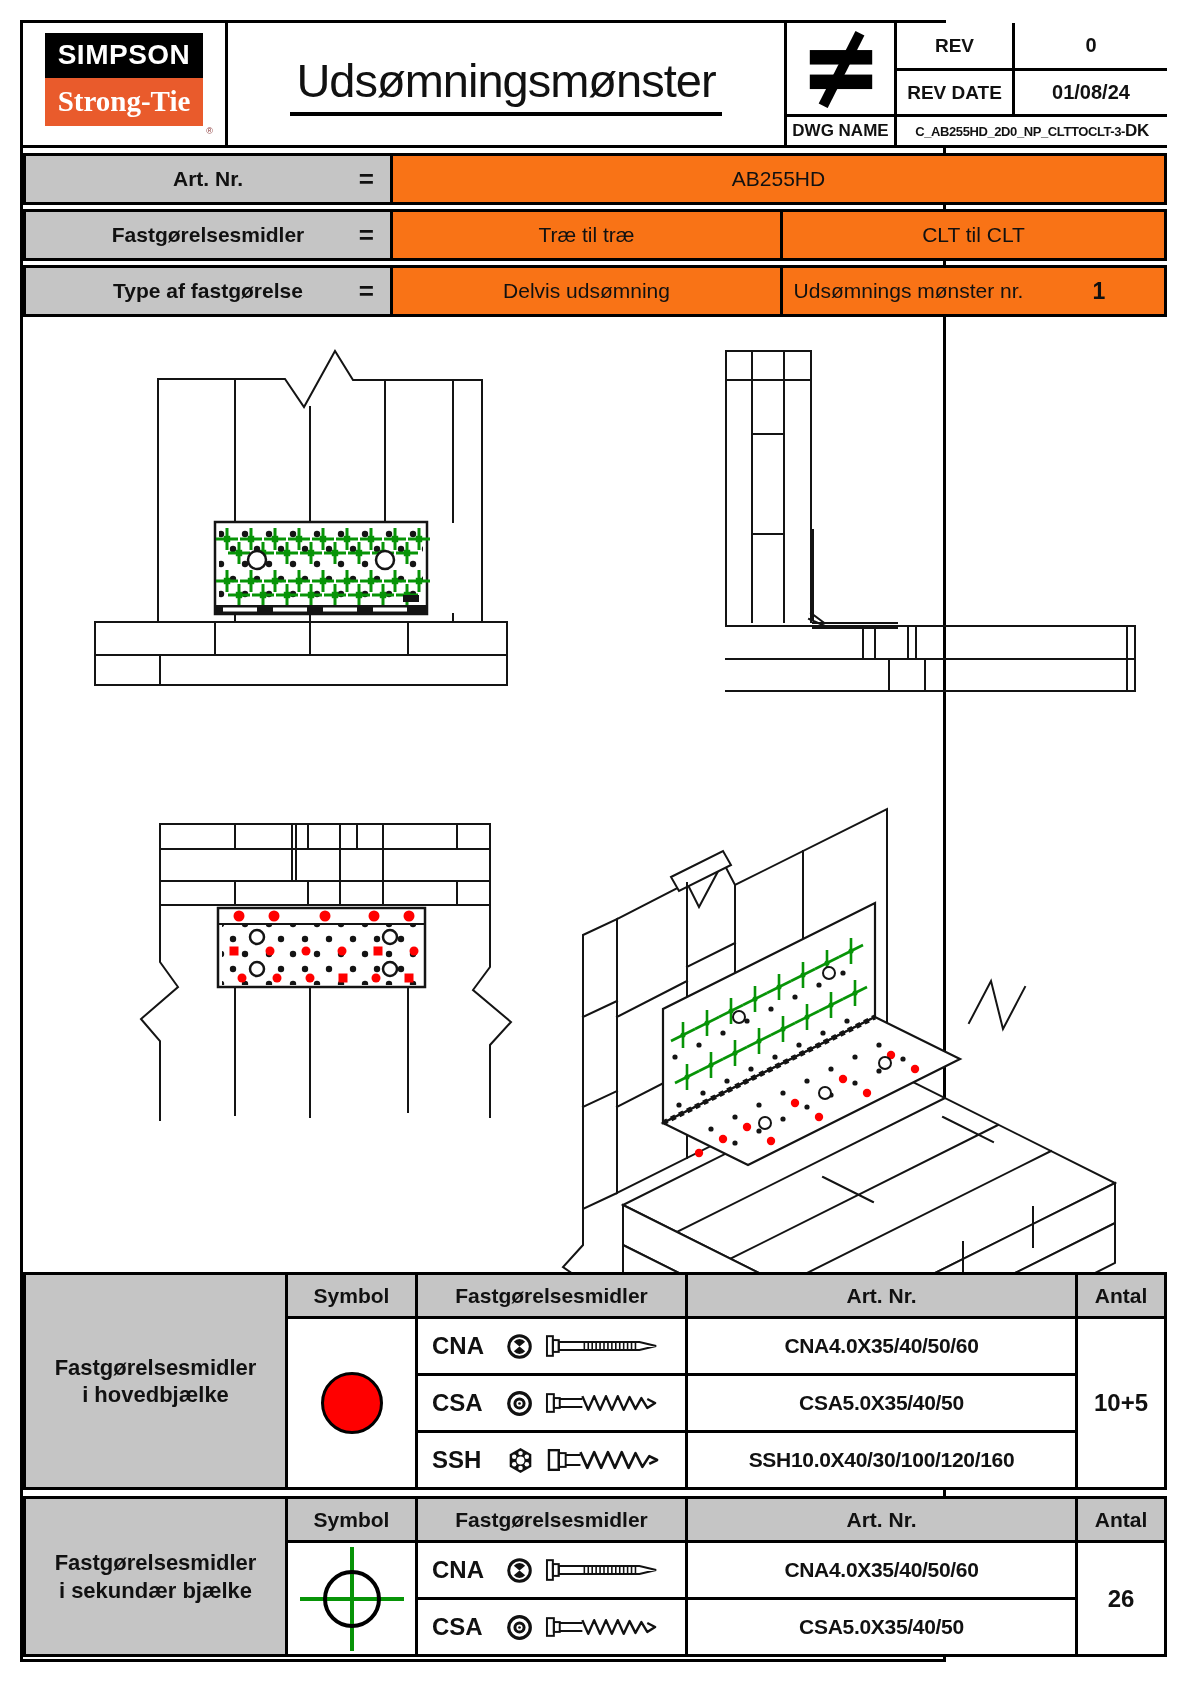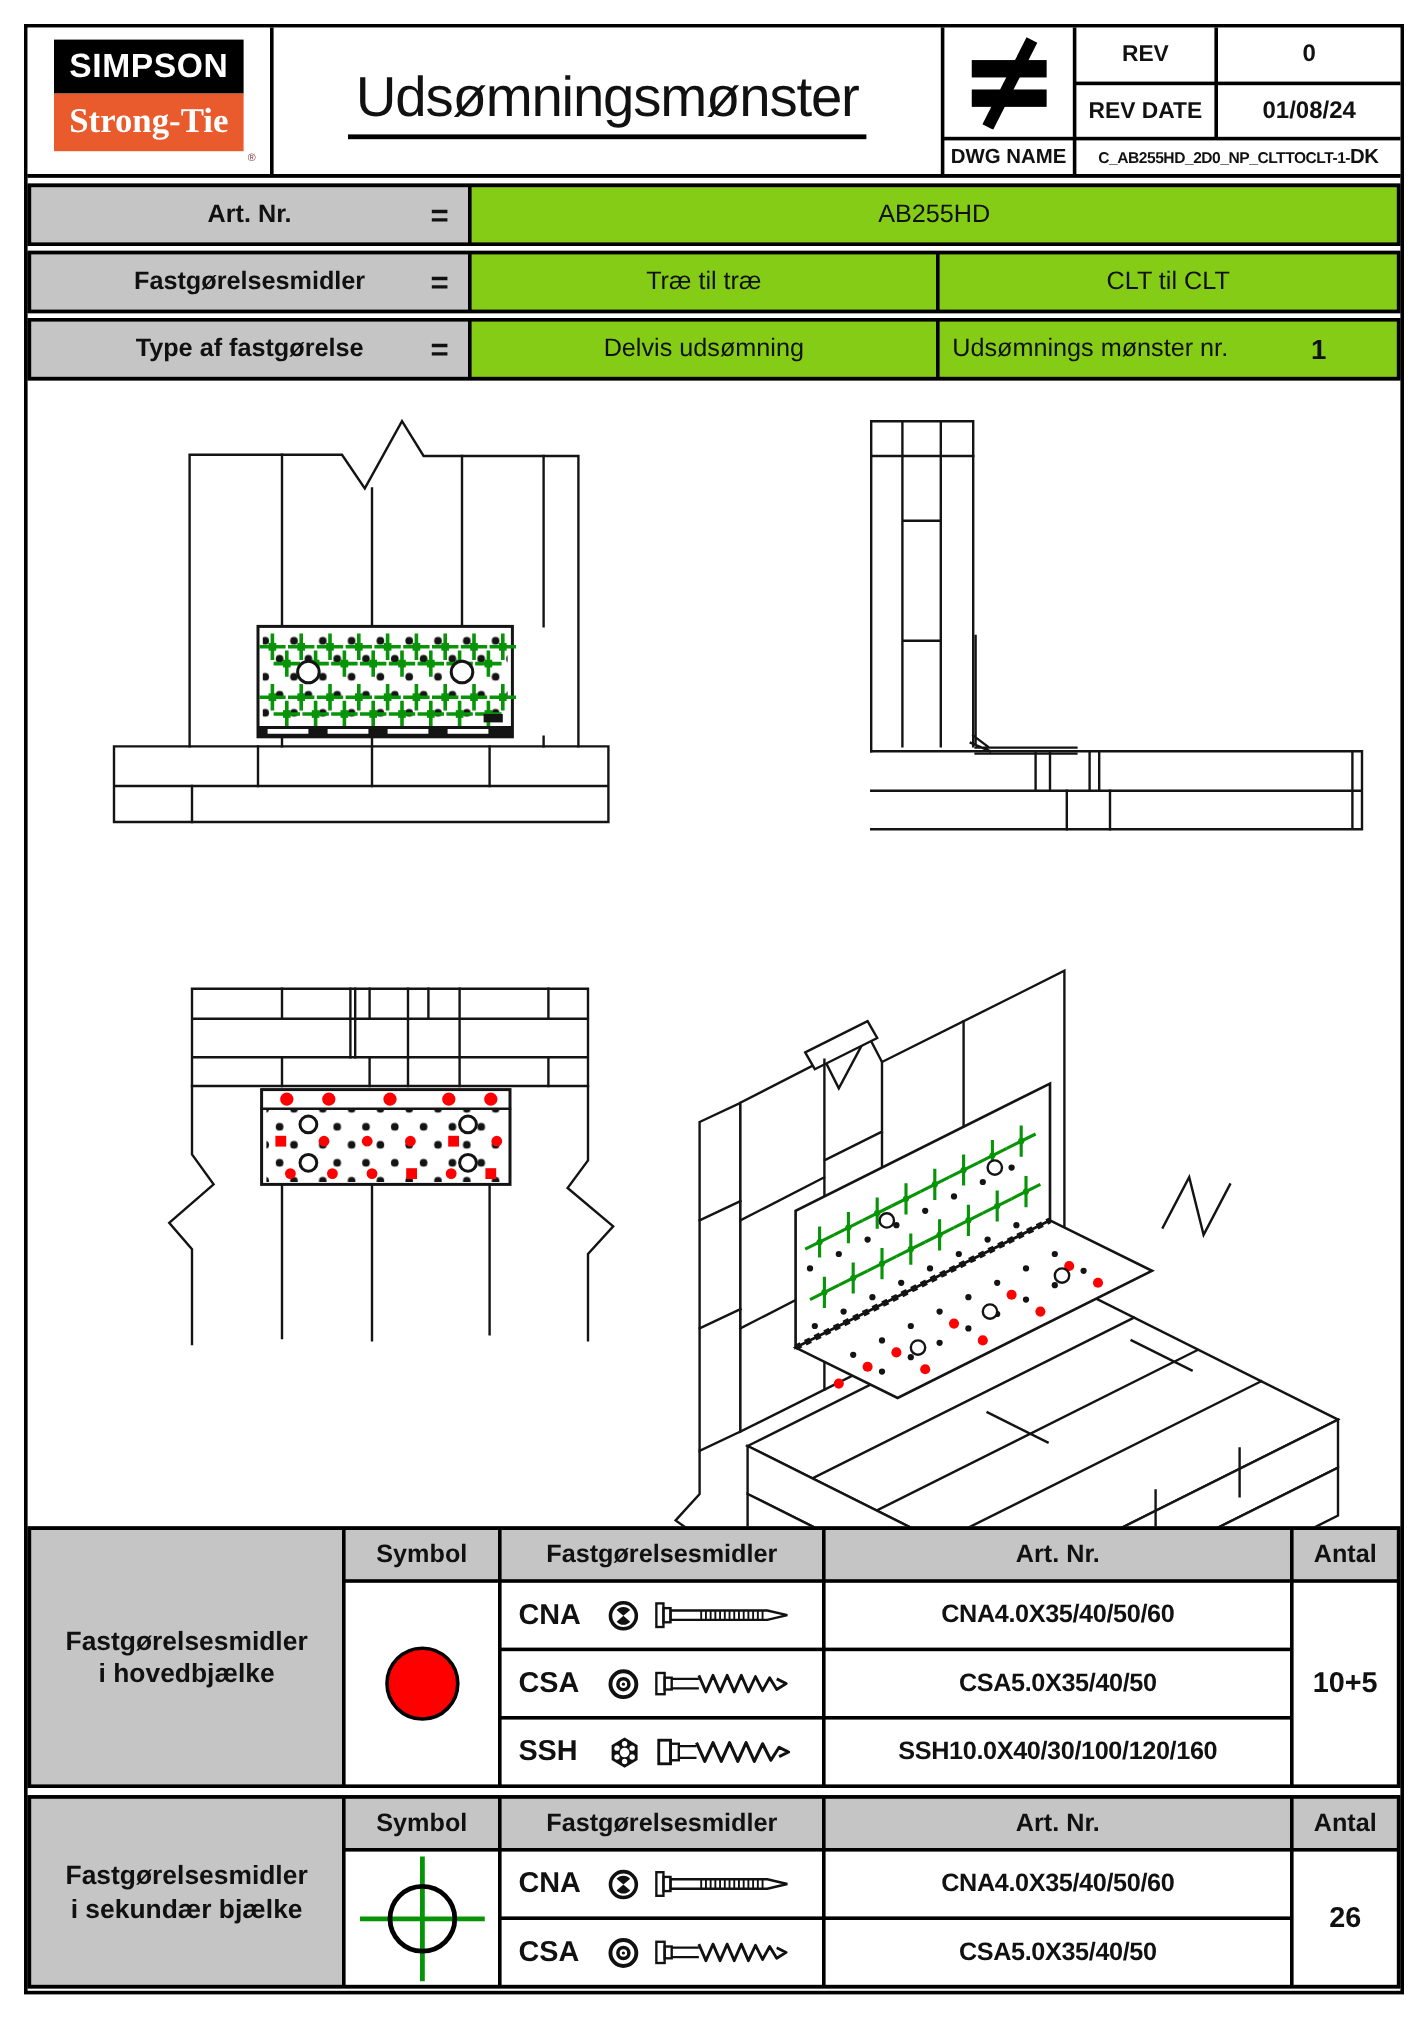--- a/index.html
+++ b/index.html
@@ -1,17 +1,17 @@
 <!DOCTYPE html>
 <html style="--brand_orange: #E95B2C; --nail_red: #FF0000; --nail_green: #079407; --cell_grey: #C5C5C5;"><head>
 <meta charset="utf-8">
 <style>
   html,body{margin:0;padding:0;background:#fff;}
   body{width:1190px;height:1682px;position:relative;font-family:"Liberation Sans",sans-serif;color:#111;}
-  .frame{position:absolute;left:20px;top:20px;width:1150px;height:1642px;border:3px solid #000;box-sizing:border-box;padding-left:44px;}
+  .frame{position:absolute;left:20px;top:20px;width:926px;height:1642px;border:3px solid #000;box-sizing:border-box;padding-left:44px;}
   .abs{position:absolute;box-sizing:border-box;}
 
   
   .hdr{left:0;top:0;width:1144px;height:125px;display:grid;
        grid-template-columns:202px 1fr 107px 115px 152px;
        grid-template-rows:45px 43px 1fr;
        background:#000;gap:3px;border-bottom:3px solid #000;}
   .hdr>div{background:#fff;display:flex;align-items:center;justify-content:center;}
   .logo-cell{flex-direction:column;gap:0;}
   .logo-black{background:#000;color:#fff;font-weight:bold;font-size:28px;letter-spacing:.5px;
@@ -21,21 +21,21 @@
   .logo-reg{align-self:flex-end;font-size:9px;margin-right:12px;color:#833;}
   .title{font-size:47px;font-weight:normal;letter-spacing:-1px;border-bottom:4px solid #000;padding:0 6px 4px 6px;}
   .rev-lbl{font-size:19px;font-weight:bold;}
   .rev-val{font-size:20px;font-weight:bold;}
   .dwg-lbl{font-size:17px;font-weight:bold;}
   .dwg-val{font-size:13px;font-weight:bold;letter-spacing:-.4px;white-space:nowrap;}
   .dwg-val b{font-size:17px;}
 
   
   .inforow{left:0;width:1144px;height:52px;background:#000;border:3px solid #000;display:grid;gap:3px;}
-  .inforow>div{background:#84cc16;display:flex;align-items:center;justify-content:center;font-size:21px;}
+  .inforow>div{background:#f97316;display:flex;align-items:center;justify-content:center;font-size:21px;}
   .glabel{background:#C5C5C5 !important;font-weight:bold;position:relative;}
   .glabel .eq{position:absolute;right:16px;font-size:26px;font-weight:bold;}
   .r1{grid-template-columns:364px 1fr;}
   .r23{grid-template-columns:364px 387px 1fr;}
   .pcell{justify-content:flex-start !important;padding:0;}
   .pcell .plab{flex:1;text-align:center;}
   .pcell .pnum{width:130px;text-align:center;font-weight:bold;font-size:23px;}
 
   
   .ftable{left:0;width:1144px;background:#000;border:3px solid #000;display:grid;gap:3px;
@@ -127,21 +127,21 @@
         <rect x="2" y="40" width="56" height="13" fill="#000"></rect>
         <line x1="14" y1="68" x2="47" y2="3" stroke="#000" stroke-width="9"></line>
       </svg>
     </div>
     <div style="grid-area:1/4/2/5" class="rev-lbl">REV</div>
     <div style="grid-area:1/5/2/6" class="rev-val">0</div>
     <div style="grid-area:2/4/3/5" class="rev-lbl">REV DATE</div>
     <div style="grid-area:2/5/3/6" class="rev-val">01/08/24</div>
     <div style="grid-area:3/3/4/4" class="dwg-lbl">DWG NAME</div>
     <div style="grid-area:3/4/4/6" class="dwg-val">
-      <span>C_AB255HD_2D0_NP_CLTTOCLT-1-</span>
+      <span>C_AB255HD_2D0_NP_CLTTOCLT-3-</span>
         <b>DK</b>
     </div>
   </div>
 
   <div class="abs inforow r1" style="top:130px">
     <div class="glabel">
       <span>Art. Nr.</span>
       <span class="eq">=</span>
     </div>
     <div>AB255HD</div>

